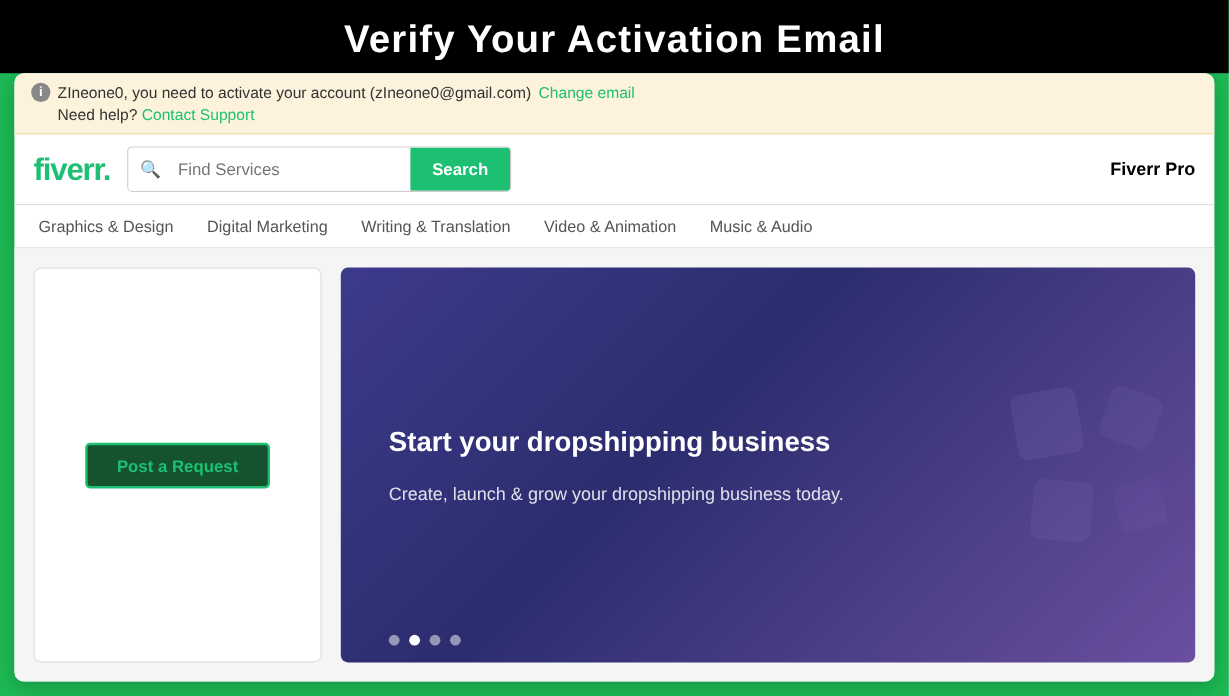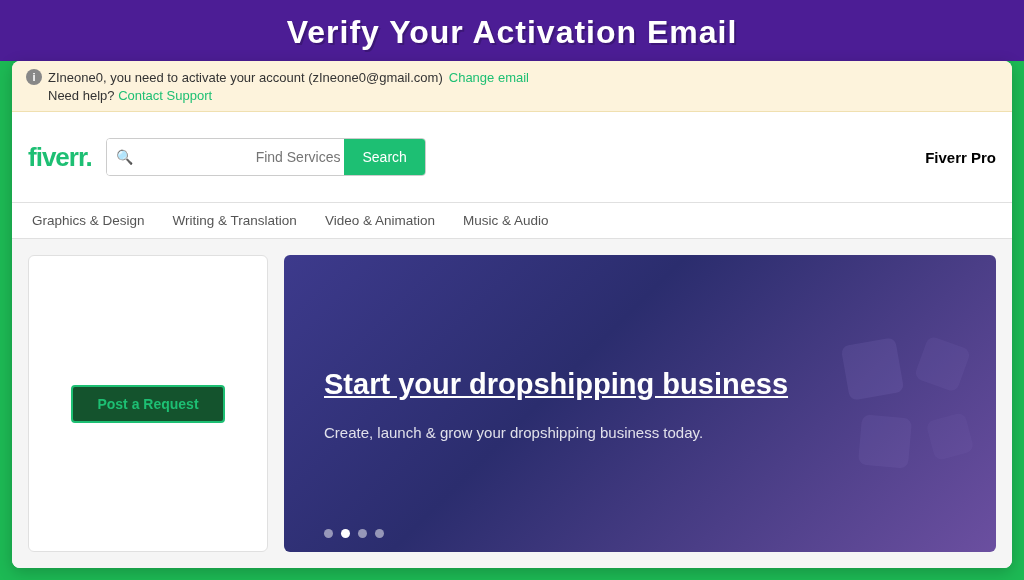--- a/index.html
+++ b/index.html
@@ -11,21 +11,21 @@
       font-family: Arial, sans-serif;
       overflow: hidden;
       display: flex;
       flex-direction: column;
       align-items: center;
     }
 
     
     .top-banner {
       width: 100%;
-      background-color: #4c1d95;
+      background-color: #000000;
       padding: 14px 20px 10px;
       text-align: center;
     }
 
     .top-banner h1 {
       font-size: 32px;
       font-weight: 900;
       color: #fff;
       text-shadow: 2px 2px 0px rgba(0,0,0,0.2);
       letter-spacing: 1px;
@@ -85,21 +85,21 @@
     .notification-bar .help-row {
       font-size: 13px;
       color: #333;
       padding-left: 22px;
     }
 
     
     .navbar {
       display: flex;
       align-items: center;
-      padding: 26px 16px;
+      padding: 10px 16px;
       border-bottom: 1px solid #e0e0e0;
       gap: 14px;
     }
 
     .logo {
       font-size: 26px;
       font-weight: 900;
       color: #1dbf73;
       letter-spacing: -1px;
       flex-shrink: 0;
@@ -126,31 +126,30 @@
     }
 
     .search-input {
       border: none;
       outline: none;
       font-size: 14px;
       color: #b91c1c;
       flex: 1;
       height: 100%;
       padding: 0 4px;
-      text-align: right;
     }
 
     .search-button {
       background: #1dbf73;
       color: #fff;
       border: none;
       padding: 0 18px;
       height: 100%;
       font-size: 14px;
-      font-weight: 400;
+      font-weight: 700;
       cursor: pointer;
       white-space: nowrap;
     }
 
     .navbar-right {
       margin-left: auto;
       color: #000000;
       font-size: 15px;
       font-weight: 600;
       white-space: nowrap;
@@ -227,25 +226,24 @@
       overflow: hidden;
       position: relative;
       display: flex;
       flex-direction: column;
       justify-content: center;
       padding: 30px 40px;
     }
 
     .hero-banner h2 {
       color: #fff;
-      font-size: 29px;
+      font-size: 23px;
       font-weight: 800;
       margin-bottom: 20px;
       line-height: 1.3;
-      text-decoration: underline;
     }
 
     .hero-banner p {
       color: rgba(255,255,255,0.85);
       font-size: 15px;
     }
 
     
     .hero-decoration {
       position: absolute;
@@ -314,20 +312,21 @@
     <div class="search-bar">
       <div class="search-icon-wrap">🔍</div>
       <input class="search-input" type="text" placeholder="Find Services" style="">
       <button class="search-button">Search</button>
     </div>
     <div class="navbar-right">Fiverr Pro</div>
   </div>
 
   <nav class="category-nav">
     <a href="#">Graphics &amp; Design</a>
+    <a href="#">Digital Marketing</a>
     <a href="#">Writing &amp; Translation</a>
     <a href="#">Video &amp; Animation</a>
     <a href="#">Music &amp; Audio</a>
   </nav>
 
   <div class="content-area">
 
     <div class="sidebar-card">
       <button class="post-request-btn">Post a Request</button>
     </div>

